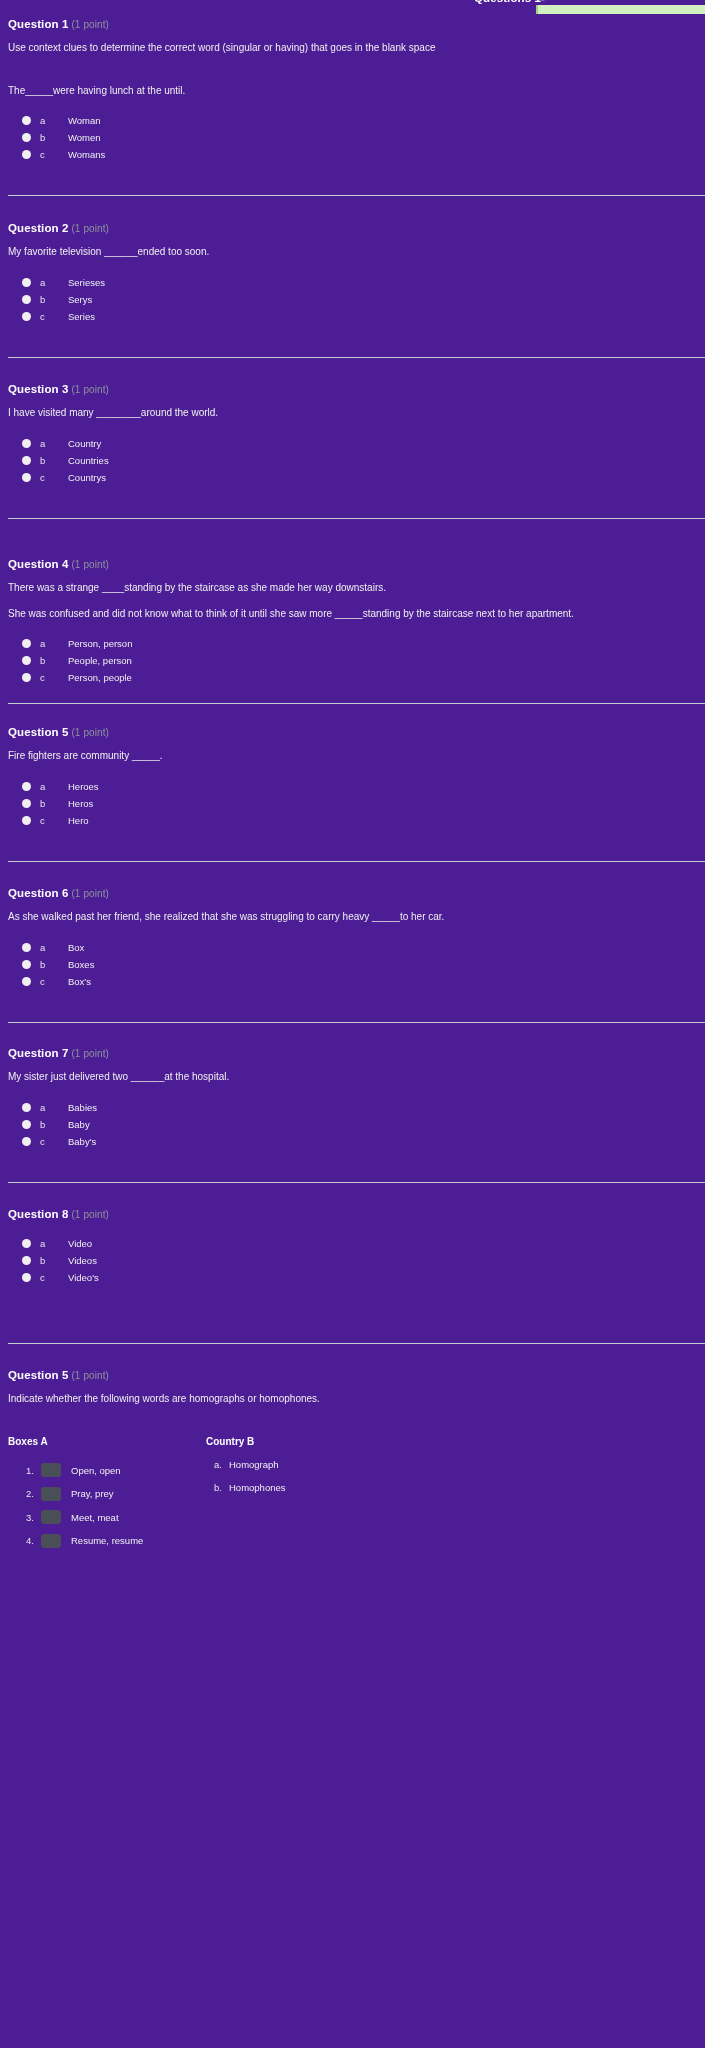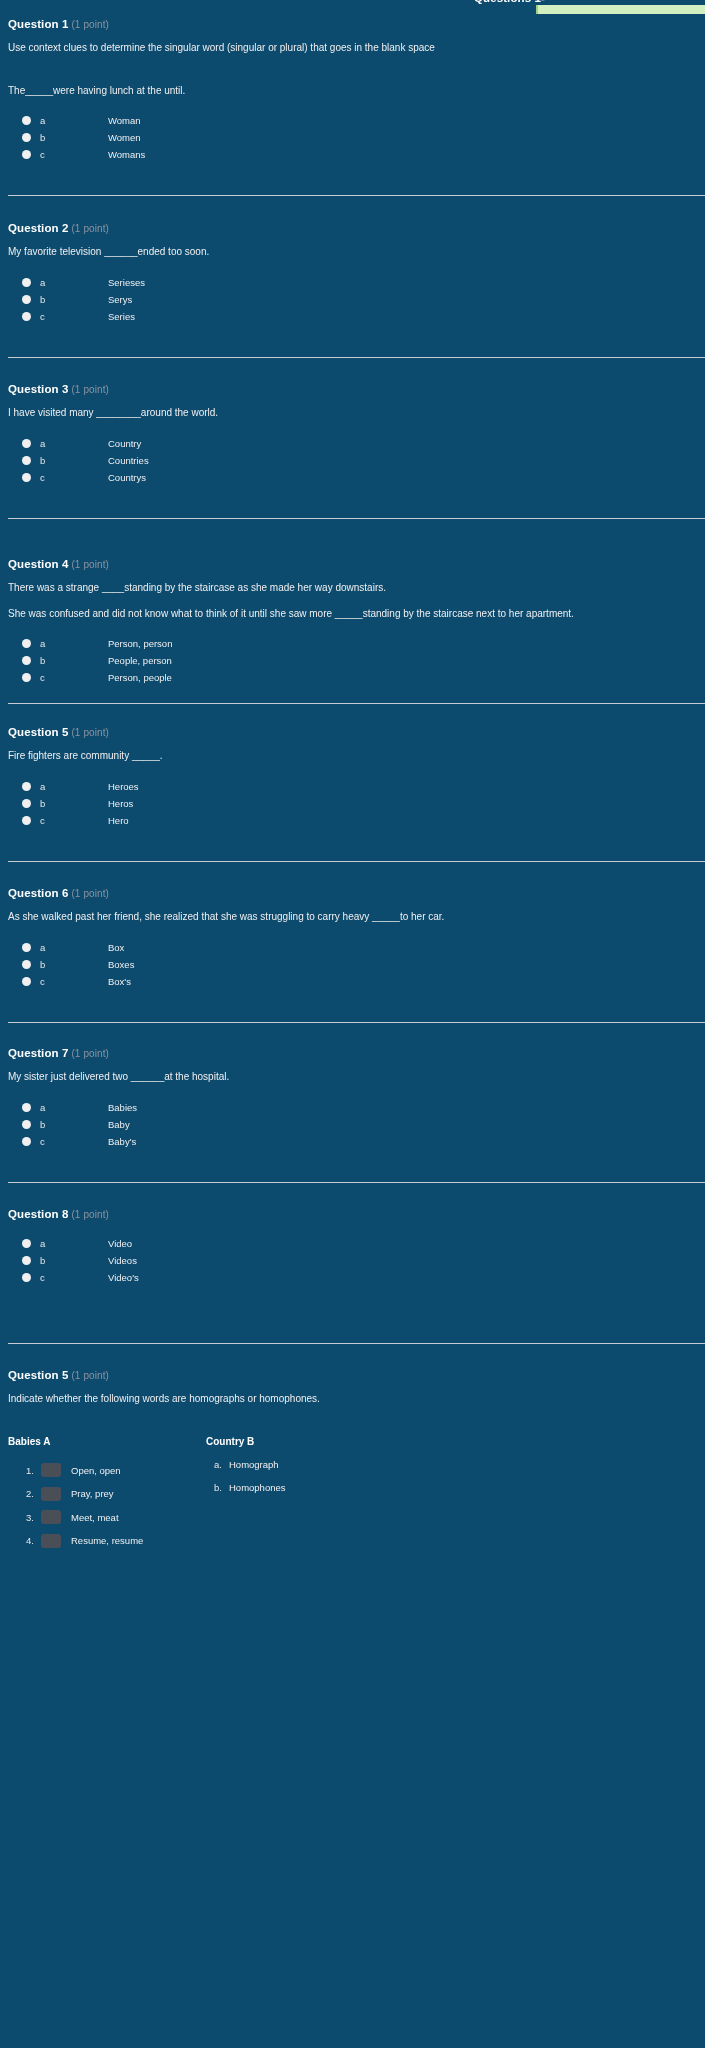--- a/index.html
+++ b/index.html
@@ -7,21 +7,21 @@
     width: 705px;
     height: 2048px;
     background: #353840;
     font-family: "Liberation Sans", sans-serif;
     overflow: hidden;
   }
   #root {
     position: relative;
     width: 705px;
     height: 2048px;
-    background: #0c4a6e;
+    background: #4c1d95;
     color: #f2f2f2;
     padding-left: 37px;
   }
 
   
   .top-banner {
     position: absolute;
     top: 0; left: 0; right: 0;
     height: 14px;
     overflow: hidden;
@@ -89,21 +89,20 @@
     font-size: 9.5px;
     color: #e8e8e8;
     margin-left: 9px;
     width: 28px;
     flex: 0 0 auto;
   }
   .opt-text {
     font-size: 9.5px;
     color: #f0f0f0;
     white-space: nowrap;
-    margin-left: 40px;
   }
 
   .divider {
     height: 1px;
     background: #c9ccd2;
     margin: 0 0 0 0;
   }
 
   
   .match-headers {
@@ -163,21 +162,21 @@
 
   <div class="top-banner">
     <div class="top-banner-title">Questions 1-</div>
     <div class="top-banner-bar"></div>
   </div>
 
   <div class="qwrap" style="position:absolute; top:18px; left:0; right:0;">
     <div class="q-head">
       <span>Question 1</span><span class="q-points">(1 point)</span>
     </div>
-    <div class="q-prompt">Use context clues to determine the singular word (singular or plural) that goes in the blank space</div>
+    <div class="q-prompt">Use context clues to determine the correct word (singular or having) that goes in the blank space</div>
     <div class="q-prompt extra-gap">The_____were having lunch at the until.</div>
     <div class="options">
       <div class="option">
         <span class="radio"></span>
         <span class="opt-letter">a</span>
         <span class="opt-text">Woman</span>
       </div>
       <div class="option">
         <span class="radio"></span>
         <span class="opt-letter">b</span>
@@ -367,21 +366,21 @@
   </div>
   <div class="divider" style="position:absolute; top:1343px; left:8px; right:0;"></div>
 
   <div class="qwrap" style="position:absolute; top:1369px; left:0; right:0;">
     <div class="q-head">
       <span>Question 5</span><span class="q-points">(1 point)</span>
     </div>
     <div class="q-prompt">Indicate whether the following words are homographs or homophones.</div>
 
     <div class="match-headers">
-      <div class="col-head col-a-head">Babies A</div>
+      <div class="col-head col-a-head">Boxes A</div>
       <div class="col-head">Country B</div>
     </div>
 
     <div class="match-body">
       <div class="col-a">
         <div class="match-row">
           <span class="m-num">1.</span>
           <span class="m-box"></span>
           <span class="m-text">Open, open</span>
         </div>

